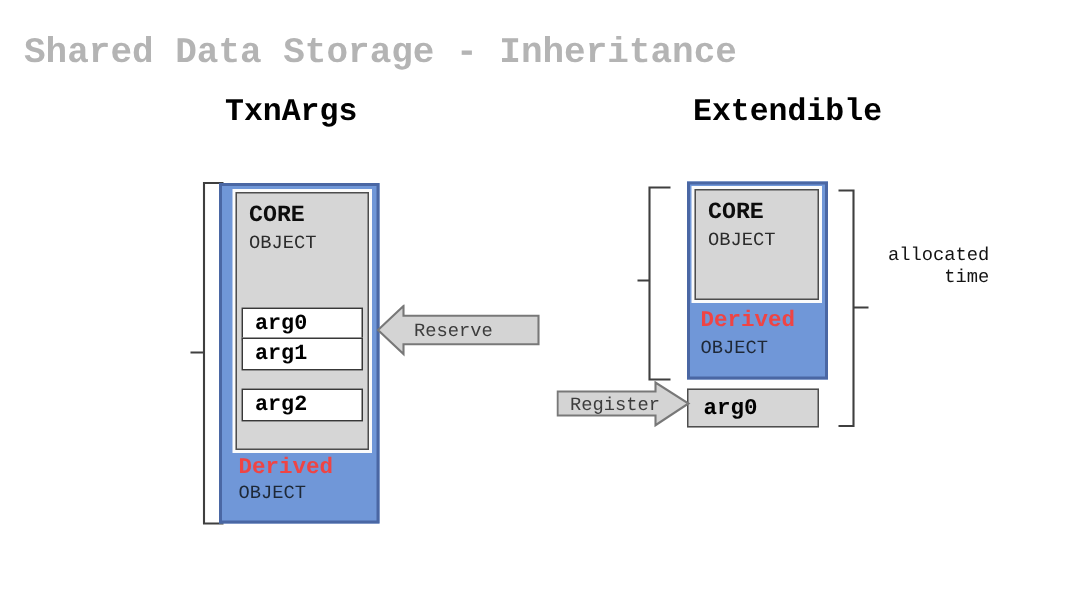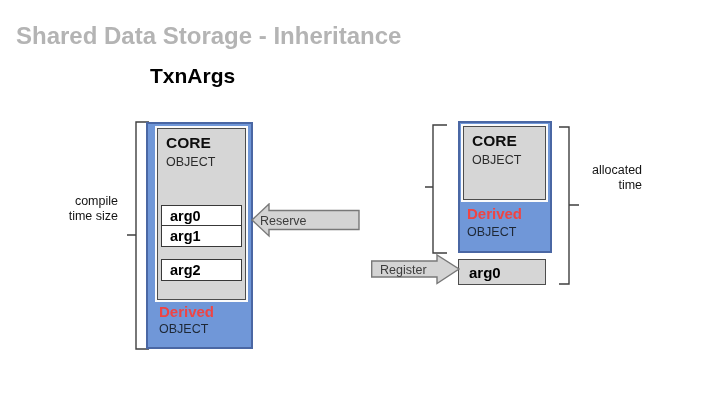--- a/index.html
+++ b/index.html
@@ -1,17 +1,17 @@
 <!DOCTYPE html>
 <html><head>
 <meta charset="utf-8">
 <style>
   html,body{margin:0;padding:0;background:#fff;}
   .slide{position:relative;width:700px;height:405px;background:#ffffff;overflow:hidden;
-         font-family:Liberation Sans, sans-serif;}
+         font-family:Liberation Mono, monospace;}
 
   .title{position:absolute;left:16px;top:22px;font-size:24px;font-weight:bold;
          color:#b4b4b4;white-space:nowrap;}
 
   .col-header{position:absolute;top:64px;font-size:21px;font-weight:bold;color:#000;
               white-space:nowrap;}
   .hdr-left{left:150px;}
   .hdr-right{left:462px;}
 
   .blue-box{position:absolute;background:#7097d8;border:2px solid #4a67a4;box-sizing:border-box;}
@@ -40,47 +40,44 @@
 
   .rarg-box{position:absolute;left:458px;top:259px;width:88px;height:26px;background:#d6d6d6;
             border:1.5px solid #4d4d4d;box-sizing:border-box;display:flex;align-items:center;
             padding-left:10px;font-size:15px;font-weight:bold;color:#000;}
 
   .arrow-wrap{position:absolute;}
   .arrow-wrap svg{position:absolute;left:0;top:0;}
   .arrow-label{position:absolute;top:50%;transform:translateY(-50%);font-size:12.5px;
                color:#3c3c3c;white-space:nowrap;}
   .reserve{left:251px;top:203px;width:110px;height:35px;}
-  .reserve .arrow-label{left:9px;}
+  .reserve .arrow-label{left:25px;}
   .register{left:371px;top:254px;width:90px;height:31px;}
   .register .arrow-label{left:9px;}
 
   .brace{position:absolute;}
   .brace path{fill:none;stroke:#3f3f3f;stroke-width:1.4;}
 
   .bracket-label{position:absolute;font-size:12.5px;line-height:15px;color:#141414;}
   .lbl-compile{left:40px;top:194px;width:78px;text-align:right;}
   .lbl-alloc{left:592px;top:163px;text-align:right;}
 </style>
 </head>
 <body>
 
 <div class="slide">
 
   <div class="title">Shared Data Storage - Inheritance</div>
 
   <div class="col-header hdr-left">TxnArgs</div>
+  <div class="col-header hdr-right">Extendible</div>
 
   <svg class="brace" style="left:124px;top:120px;" width="28" height="232" aria-hidden="true">
     <path d="M25 2 H12 V115 H3 M12 115 V229 H25"></path>
   </svg>
-  <div class="bracket-label lbl-compile">
-    <div>compile</div>
-    <div>time size</div>
-  </div>
 
   <div class="blue-box blue-left"></div>
   <div class="gray-box gray-left"></div>
   <div class="core-title lc-title">CORE</div>
   <div class="core-sub lc-sub">OBJECT</div>
   <div class="arg-box arg0">arg0</div>
   <div class="arg-box arg1">arg1</div>
   <div class="arg-box arg2">arg2</div>
   <div class="derived-title ld-title">Derived</div>
   <div class="derived-sub ld-sub">OBJECT</div>

